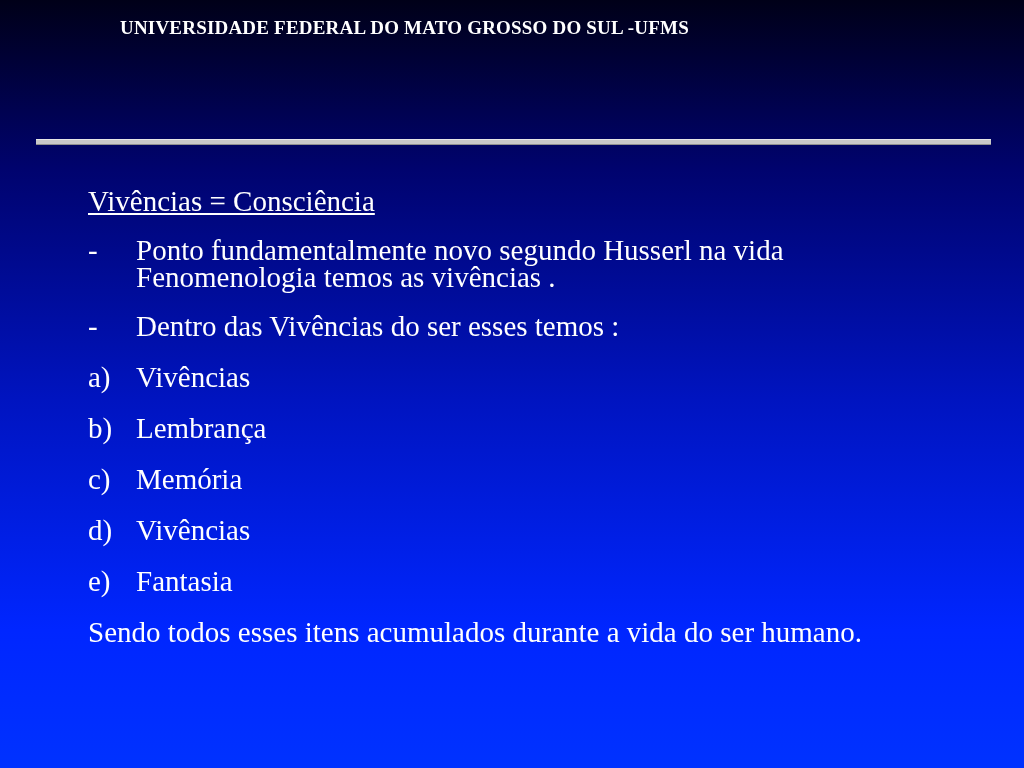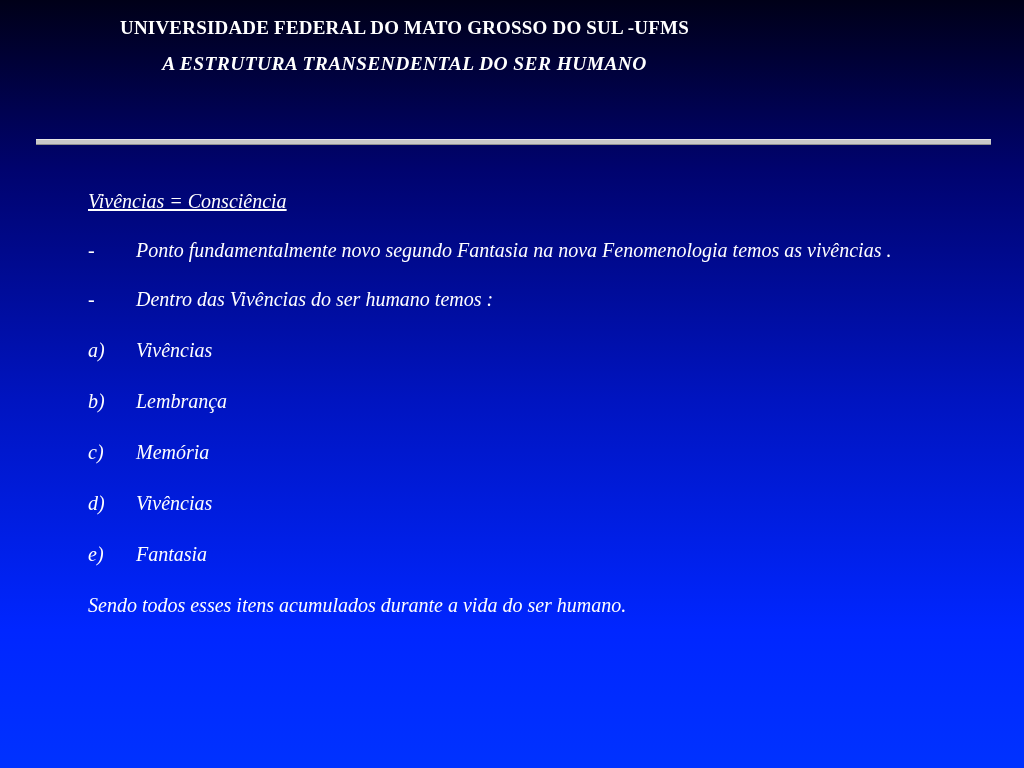--- a/index.html
+++ b/index.html
@@ -54,22 +54,21 @@
     border-bottom: 1px solid #8f8f8f;
   }
   .body-block {
     position: absolute;
     top: 188px;
     left: 88px;
     width: 880px;
   }
   .item {
     font-family: "Liberation Serif", serif;
-    font-style: italic;
-    font-size: 20px;
+    font-size: 29px;
     line-height: 27px;
     color: #ffffff;
     margin-bottom: 24px;
     position: relative;
   }
   .item.heading {
     text-decoration: underline;
     margin-bottom: 22px;
   }
   .item.dash {
@@ -100,37 +99,36 @@
     margin-bottom: 22px;
   }
 </style>
 </head>
 <body>
 
 <div id="slide">
 
   <div class="header">
     <div class="line l1">UNIVERSIDADE FEDERAL DO MATO GROSSO DO SUL -UFMS</div>
-    <div class="line l3">A  ESTRUTURA  TRANSENDENTAL  DO SER HUMANO</div>
   </div>
 
   <div class="rule"></div>
 
   <div class="body-block">
 
     <div class="item heading">Vivências = Consciência</div>
 
     <div class="item dash two-line">
       <span class="marker">-</span>
-      <span class="text">Ponto fundamentalmente novo segundo Fantasia na nova Fenomenologia temos as vivências .</span>
+      <span class="text">Ponto fundamentalmente novo segundo Husserl na vida Fenomenologia temos as vivências .</span>
     </div>
 
     <div class="item dash">
       <span class="marker">-</span>
-      <span class="text">Dentro das Vivências do ser humano temos :</span>
+      <span class="text">Dentro das Vivências do ser esses temos :</span>
     </div>
 
     <div class="item alpha">
       <span class="marker">a)</span>
       <span class="text">Vivências</span>
     </div>
 
     <div class="item alpha">
       <span class="marker">b)</span>
       <span class="text">Lembrança</span>

